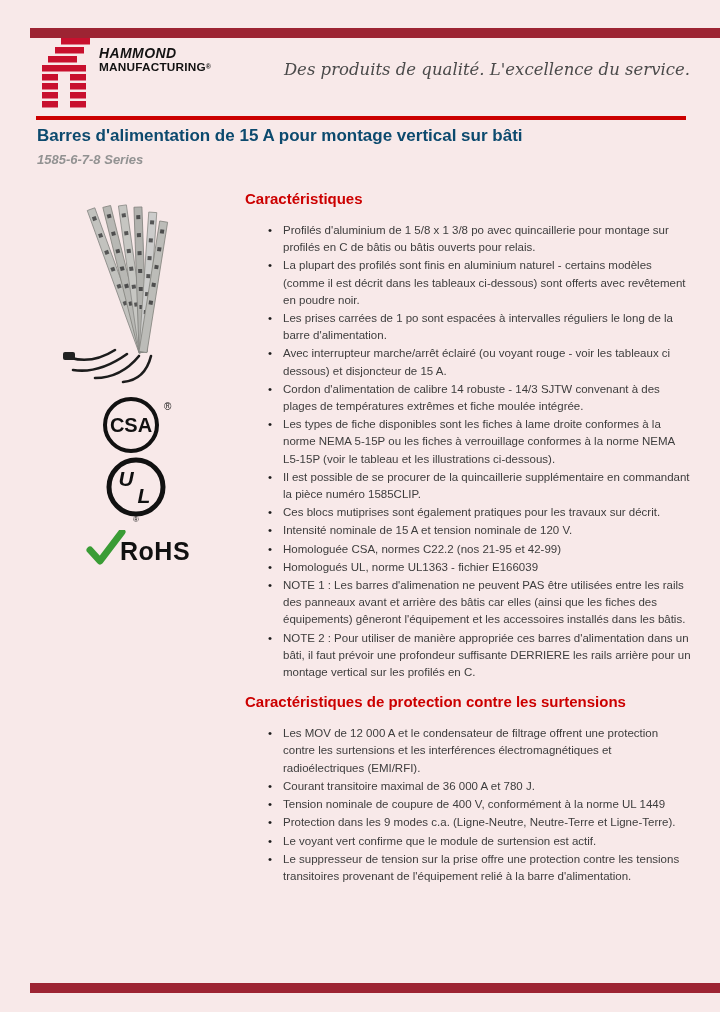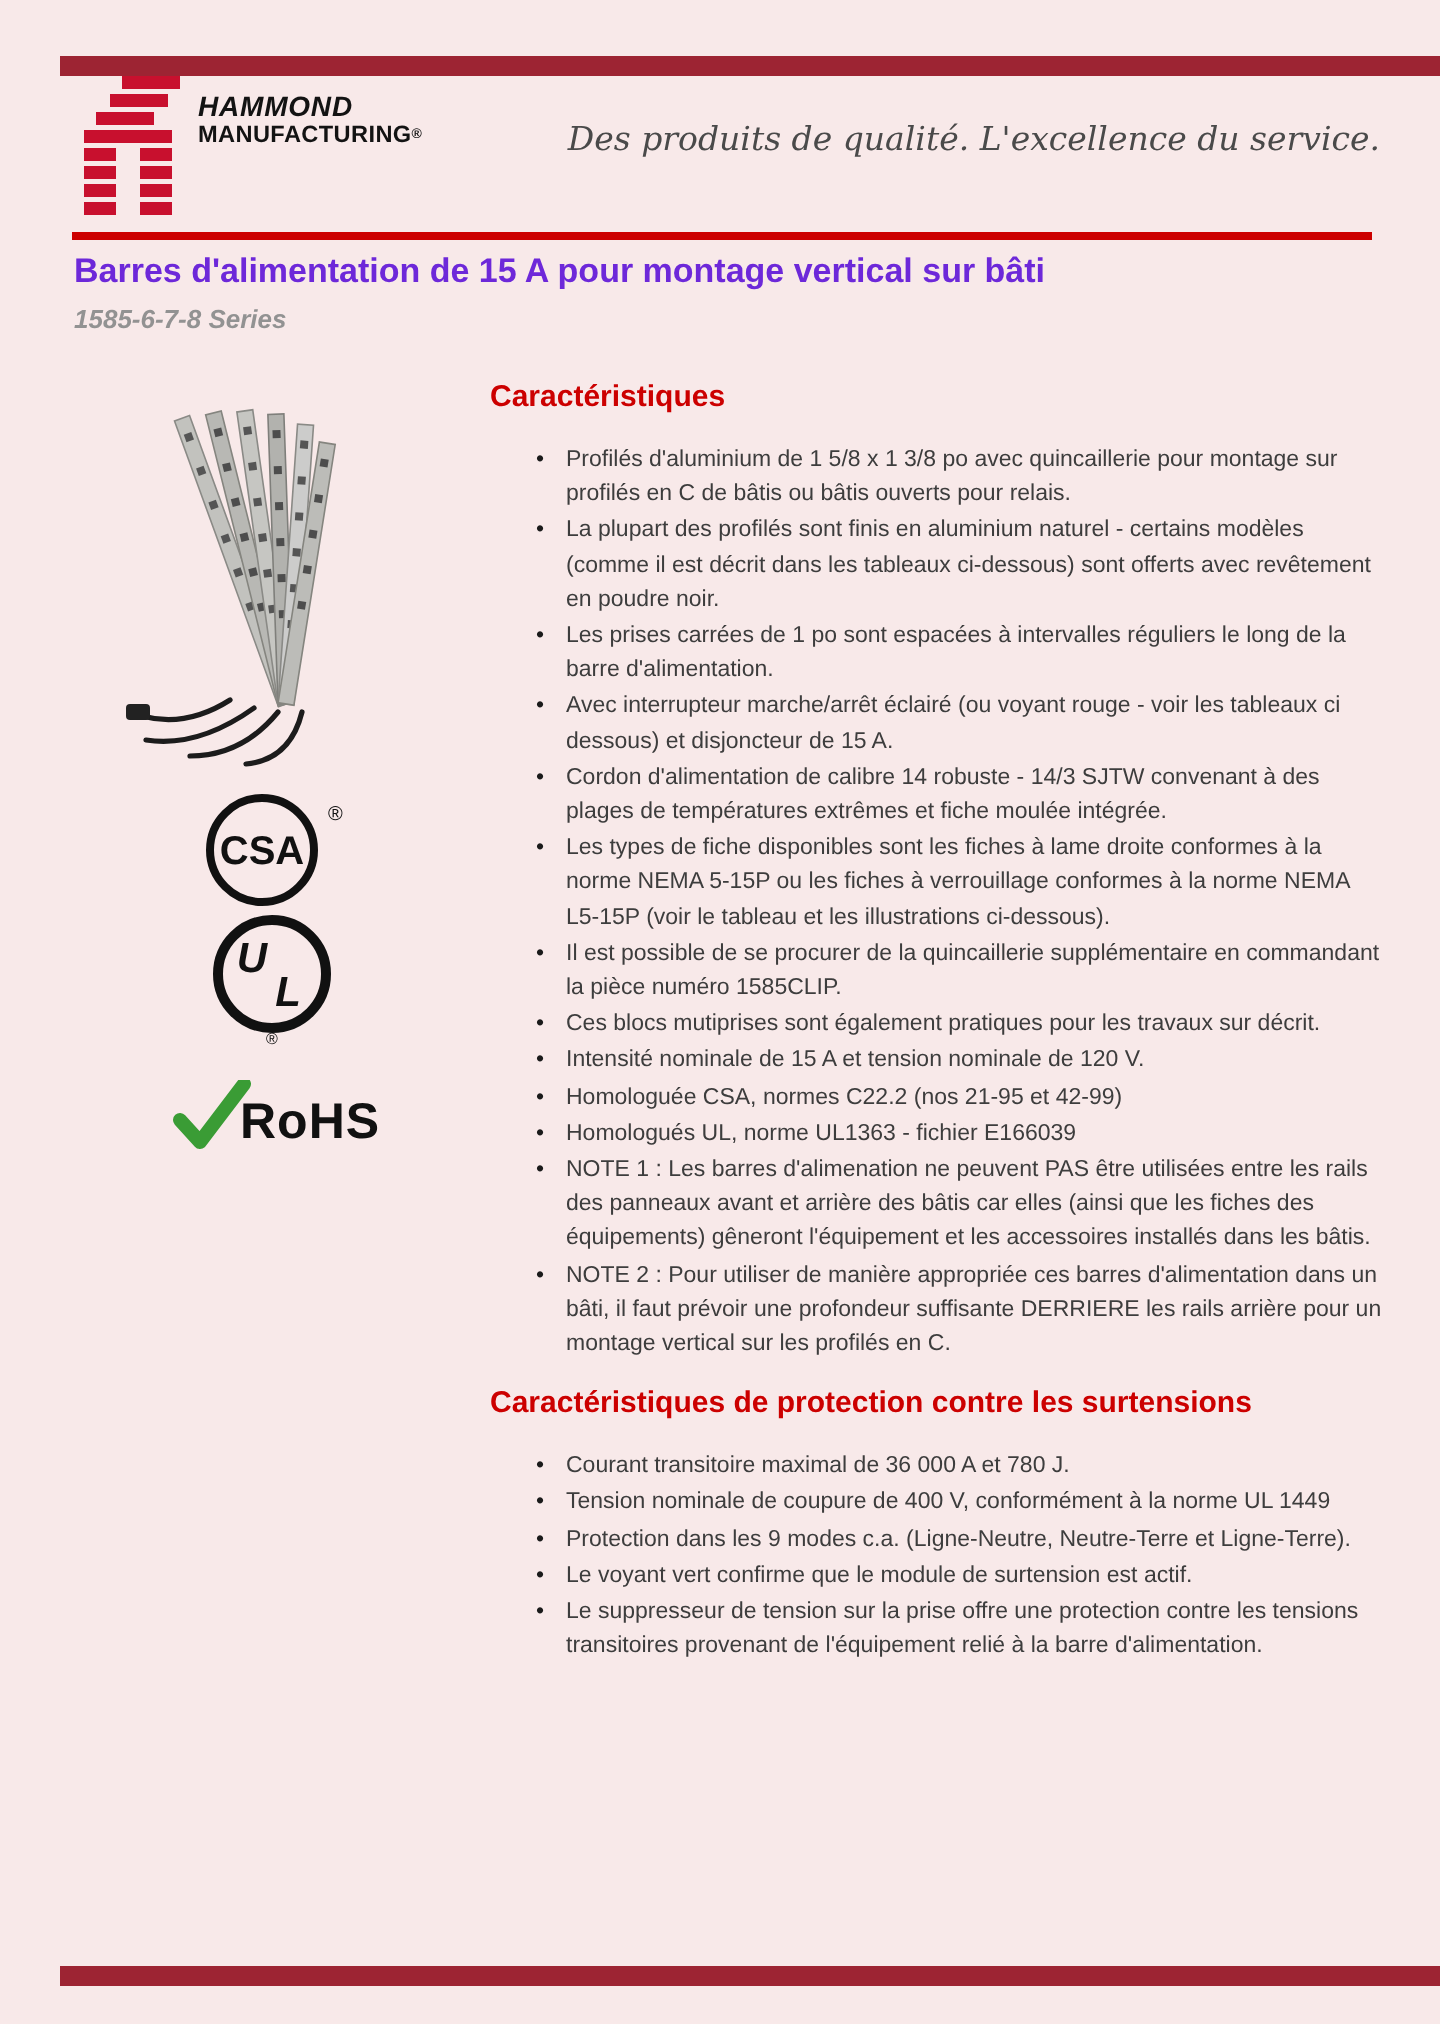--- a/index.html
+++ b/index.html
@@ -14,29 +14,29 @@
   .logo-mark { position:absolute; left:40px; top:38px; }
   .logo-text { position:absolute; left:99px; top:45px; color:#131313; font-weight:bold; line-height:1.15; }
   .logo-line1 { font-size:14px; letter-spacing:0.4px;font-style:italic; }
   .logo-line2 { font-size:11.8px; letter-spacing:0.2px; }
   .reg-mark { font-size:7px; vertical-align:2px; }
 
   .tagline { position:absolute; left:250px; top:60px; width:440px; text-align:right;
              font-family:"DejaVu Serif", serif; font-style:italic; font-size:16.5px; color:#4a4a4a; }
 
   .title-rule { position:absolute; left:36px; top:116px; width:650px; height:4px; background:#cc0000; }
-  .page-title { position:absolute; left:37px; top:126px; font-size:17px; font-weight:bold; color:#6d28d9; }
+  .page-title { position:absolute; left:37px; top:126px; font-size:17px; font-weight:bold; color:#0c4a6e; }
   .series-subtitle { position:absolute; left:37px; top:152px; font-size:13px; font-weight:bold;
                      font-style:italic; color:#929292; }
 
   .left-col { position:absolute; left:40px; top:188px; width:200px; }
   .product-photo { position:absolute; left:15px; top:2px; }
   .csa-mark { position:absolute; left:62px; top:208px; }
   .ul-mark  { position:absolute; left:64px; top:268px; }
-  .rohs-mark { position:absolute; left:46px; top:352px; display:flex; align-items:flex-end; }
+  .rohs-mark { position:absolute; left:46px; top:342px; display:flex; align-items:flex-end; }
   .rohs-label { font-size:25px; font-weight:bold; color:#111; letter-spacing:0.5px; margin-left:-8px; }
 
   .content { position:absolute; left:245px; top:190px; width:445px; color:#3d3d3d; }
   .section-heading { color:#cc0000; font-weight:bold; font-size:15px; }
   .section-heading.first { margin-bottom:15px; }
   .section-heading.second { margin-top:12px; margin-bottom:15px; }
   ul.feature-list { list-style:none; margin:0 0 0 38px; width:410px;
                     font-size:11.5px; line-height:17.2px; }
   ul.feature-list li { position:relative; margin-bottom:1px; }
   ul.feature-list li::before { content:"\2022"; position:absolute; left:-15px; top:0; color:#1a1a1a; }
@@ -201,20 +201,21 @@
         <li>Ces blocs mutiprises sont également pratiques pour les travaux sur décrit.</li>
         <li>Intensité nominale de 15 A et tension nominale de 120 V.</li>
         <li>Homologuée CSA, normes C22.2 (nos 21-95 et 42-99)</li>
         <li>Homologués UL, norme UL1363 - fichier E166039</li>
         <li>NOTE 1 : Les barres d'alimenation ne peuvent PAS être utilisées entre les rails des panneaux avant et arrière des bâtis car elles (ainsi que les fiches des équipements) gêneront l'équipement et les accessoires installés dans les bâtis.</li>
         <li>NOTE 2 : Pour utiliser de manière appropriée ces barres d'alimentation dans un bâti, il faut prévoir une profondeur suffisante DERRIERE les rails arrière pour un montage vertical sur les profilés en C.</li>
       </ul>
 
     <h2 class="section-heading second">Caractéristiques de protection contre les surtensions</h2>
     <ul class="feature-list">
+        <li>Les MOV de 12 000 A et le condensateur de filtrage offrent une protection contre les surtensions et les interférences électromagnétiques et radioélectriques (EMI/RFI).</li>
         <li>Courant transitoire maximal de 36 000 A et 780 J.</li>
         <li>Tension nominale de coupure de 400 V, conformément à la norme UL 1449</li>
         <li>Protection dans les 9 modes c.a. (Ligne-Neutre, Neutre-Terre et Ligne-Terre).</li>
         <li>Le voyant vert confirme que le module de surtension est actif.</li>
         <li>Le suppresseur de tension sur la prise offre une protection contre les tensions transitoires provenant de l'équipement relié à la barre d'alimentation.</li>
       </ul>
   </div>
 
 </div>
 

